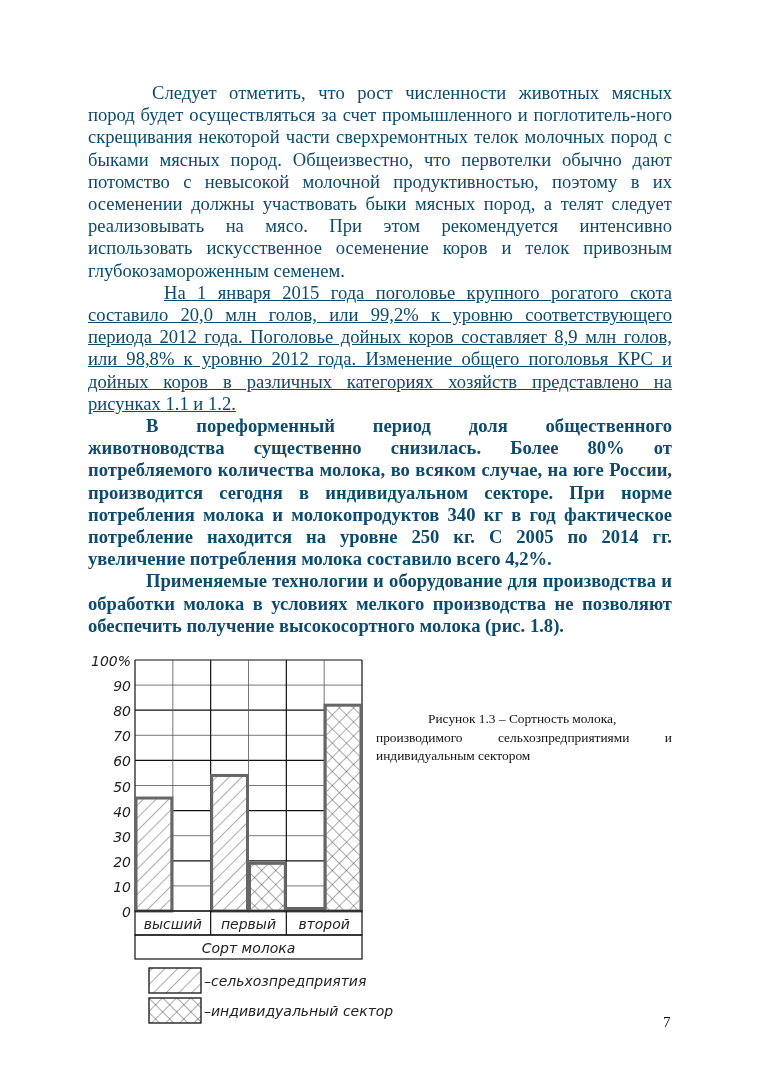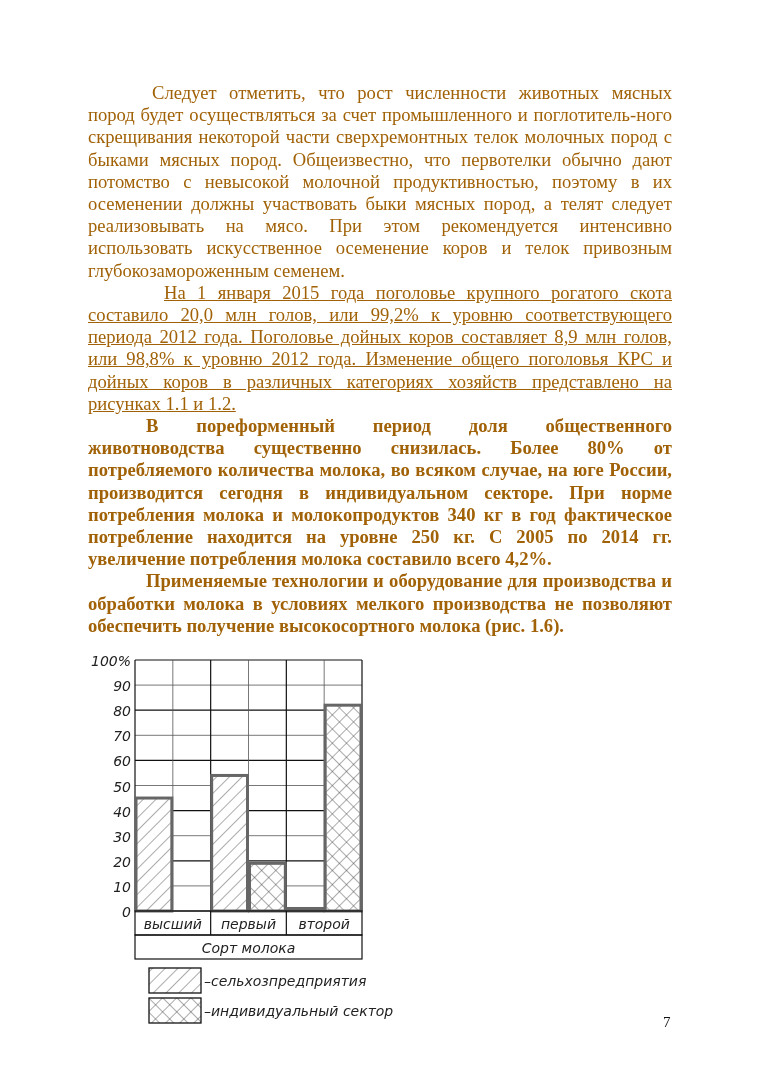--- a/index.html
+++ b/index.html
@@ -1,20 +1,20 @@
 <!DOCTYPE html>
 <html><head>
 <meta charset="utf-8">
 <style>
   html, body { margin:0; padding:0; background:#ffffff; }
   body { width:763px; height:1079px; position:relative; overflow:hidden; }
   .page { position:absolute; left:0; top:0; width:763px; height:1079px; background:#fff; }
   .text-block {
     position:absolute; left:88px; top:82px; width:584px;
-    font-family:"Liberation Serif", serif; font-size:18.6px; line-height:22.2px; color:#a16207;
+    font-family:"Liberation Serif", serif; font-size:18.6px; line-height:22.2px; color:#0c4a6e;
   }
   .para { margin:0; text-align:justify; text-align-last:left; }
   .indent { text-indent:64px; }
   .indent2 { text-indent:76px;text-decoration:underline; }
   .indent3 { text-indent:58px;font-weight:bold; }
   .chart { position:absolute; left:0; top:0; }
   .caption {
     position:absolute; left:376px; top:710px; width:296px;
     font-family:"Liberation Serif", serif; font-size:13.4px; line-height:18.5px; color:#111;
     text-align:justify;
@@ -28,21 +28,21 @@
 </style>
 </head>
 <body>
 
 <div class="page">
 
   <div class="text-block">
     <p class="para indent">Следует отметить, что рост численности животных мясных пород будет осуществляться за счет промышленного и поглотитель-ного скрещивания некоторой части сверхремонтных телок молочных пород с быками мясных пород. Общеизвестно, что первотелки обычно дают потомство с невысокой молочной продуктивностью, поэтому в их осеменении должны участвовать быки мясных пород, а телят следует реализовывать на мясо. При этом рекомендуется интенсивно использовать искусственное осеменение коров и телок привозным глубокозамороженным семенем.</p>
     <p class="para indent2">На 1 января 2015 года поголовье крупного рогатого скота составило 20,0 млн голов, или 99,2% к уровню соответствующего периода 2012 года. Поголовье дойных коров составляет 8,9 млн голов, или 98,8% к уровню 2012 года. Изменение общего поголовья КРС и дойных коров в различных категориях хозяйств представлено на рисунках 1.1 и 1.2.</p>
     <p class="para indent3">В пореформенный период доля общественного животноводства существенно снизилась. Более 80% от потребляемого количества молока, во всяком случае, на юге России, производится сегодня в индивидуальном секторе. При норме потребления молока и молокопродуктов 340 кг в год фактическое потребление находится на уровне  250 кг. С 2005 по 2014 гг. увеличение потребления молока составило всего 4,2%.</p>
-    <p class="para indent3">Применяемые технологии и оборудование для производства и обработки молока в условиях мелкого производства не позволяют обеспечить получение высокосортного молока (рис. 1.6).</p>
+    <p class="para indent3">Применяемые технологии и оборудование для производства и обработки молока в условиях мелкого производства не позволяют обеспечить получение высокосортного молока (рис. 1.8).</p>
   </div>
 
   <svg class="chart" id="chart" width="763" height="1079" xmlns="http://www.w3.org/2000/svg">
     <defs>
       <pattern id="hatch" patternUnits="userSpaceOnUse" width="9" height="9" patternTransform="rotate(45)">
         <rect width="9" height="9" fill="#fff"></rect>
         <line x1="0" y1="0" x2="0" y2="9" stroke="#444" stroke-width="0.9"></line>
       </pattern>
       <pattern id="cross" patternUnits="userSpaceOnUse" width="10" height="10" patternTransform="rotate(45)">
         <rect width="10" height="10" fill="#fff"></rect>
@@ -101,15 +101,19 @@
         <text x="248.5" y="953" text-anchor="middle" font-size="14" fill="#222">Сорт молока</text>
       </g>
     <g id="legend">
         <rect x="149" y="968" width="52" height="25" fill="url(#hatch)" stroke="#111" stroke-width="1.3"></rect>
         <text x="204" y="986" font-size="14" fill="#222">–сельхозпредприятия</text>
         <rect x="149" y="998" width="52" height="25" fill="url(#cross)" stroke="#111" stroke-width="1.3"></rect>
         <text x="204" y="1016" font-size="14" fill="#222">–индивидуальный сектор</text>
       </g>
   </svg>
 
+  <div class="caption">
+    <span class="first">Рисунок 1.3 – Сортность молока,</span>
+    <span>производимого сельхозпредприятиями и индивидуальным сектором</span>
+  </div>
 
   <div class="page-number">7</div>
 </div>
 
 </body></html>

